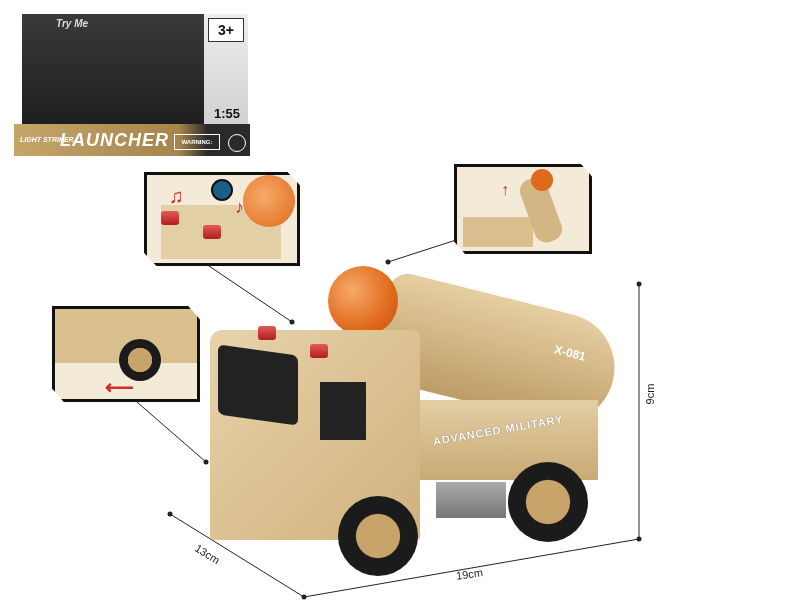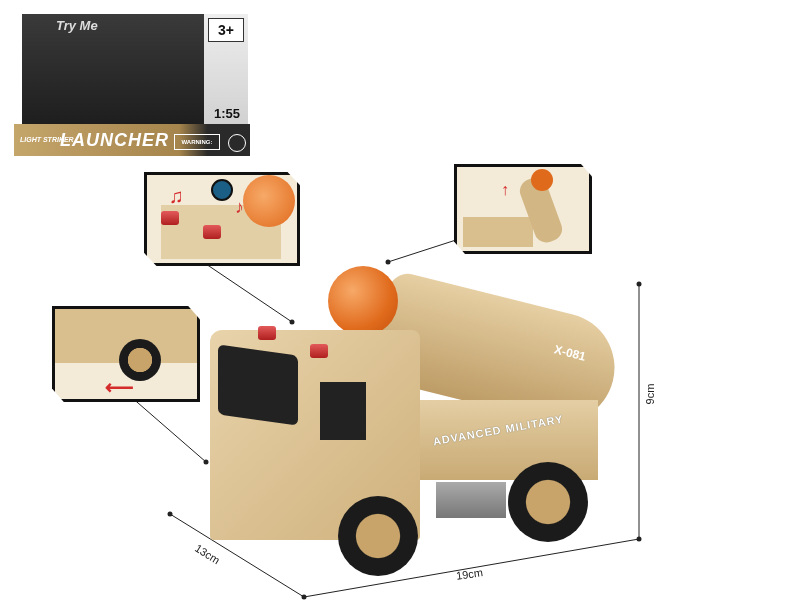--- a/index.html
+++ b/index.html
@@ -8,21 +8,21 @@
   
   .box{left:14px;top:6px;width:236px;height:152px;}
   .box-back{left:8px;top:8px;width:222px;height:118px;background:linear-gradient(#3a3a3a,#1c1c1c);}
   .box-side{left:190px;top:8px;width:44px;height:118px;background:linear-gradient(#eee,#cfcfcf);}
   .age{left:194px;top:12px;width:34px;height:22px;background:#fff;border:1px solid #333;font-weight:bold;font-size:14px;text-align:center;line-height:22px;color:#111;}
   .scale{left:196px;top:100px;width:34px;height:20px;font-weight:bold;font-size:13px;text-align:center;color:#111;}
   .box-band{left:0;top:118px;width:236px;height:32px;background:linear-gradient(90deg,#c4a56a,#a6854c 70%,#2a2a2a 82%);}
   .brand{left:6px;top:130px;font-size:7px;color:#fff;font-style:italic;font-weight:bold;}
   .launcher{left:46px;top:124px;font-size:18px;font-weight:bold;font-style:italic;color:#fff;letter-spacing:1px;}
   .warning{left:160px;top:128px;width:44px;height:14px;border:1px solid #fff;font-size:6px;color:#fff;text-align:center;line-height:14px;font-weight:bold;}
-  .tryme{left:42px;top:12px;font-size:13px;font-style:italic;font-weight:bold;color:#ddd;}
+  .tryme{left:42px;top:12px;font-size:10px;font-style:italic;font-weight:bold;color:#ddd;}
   .badge{left:214px;top:128px;width:16px;height:16px;border-radius:50%;border:1px solid #fff;}
   
   .callout{border:3px solid #111;background:#f3ead8;clip-path:polygon(0 0,92% 0,100% 14%,100% 100%,8% 100%,0 86%);}
   .c1{left:144px;top:172px;width:150px;height:88px;}
   .c2{left:454px;top:164px;width:132px;height:84px;}
   .c3{left:52px;top:306px;width:142px;height:90px;}
   
   .cab{left:210px;top:330px;width:210px;height:210px;background:linear-gradient(135deg,#e8d3ab,#cfb17c);border-radius:12px 8px 4px 4px;}
   .windshield{left:218px;top:350px;width:80px;height:70px;background:#222;border-radius:6px;transform:skewY(8deg);}
   .sidewin{left:320px;top:382px;width:46px;height:58px;background:#222;}

